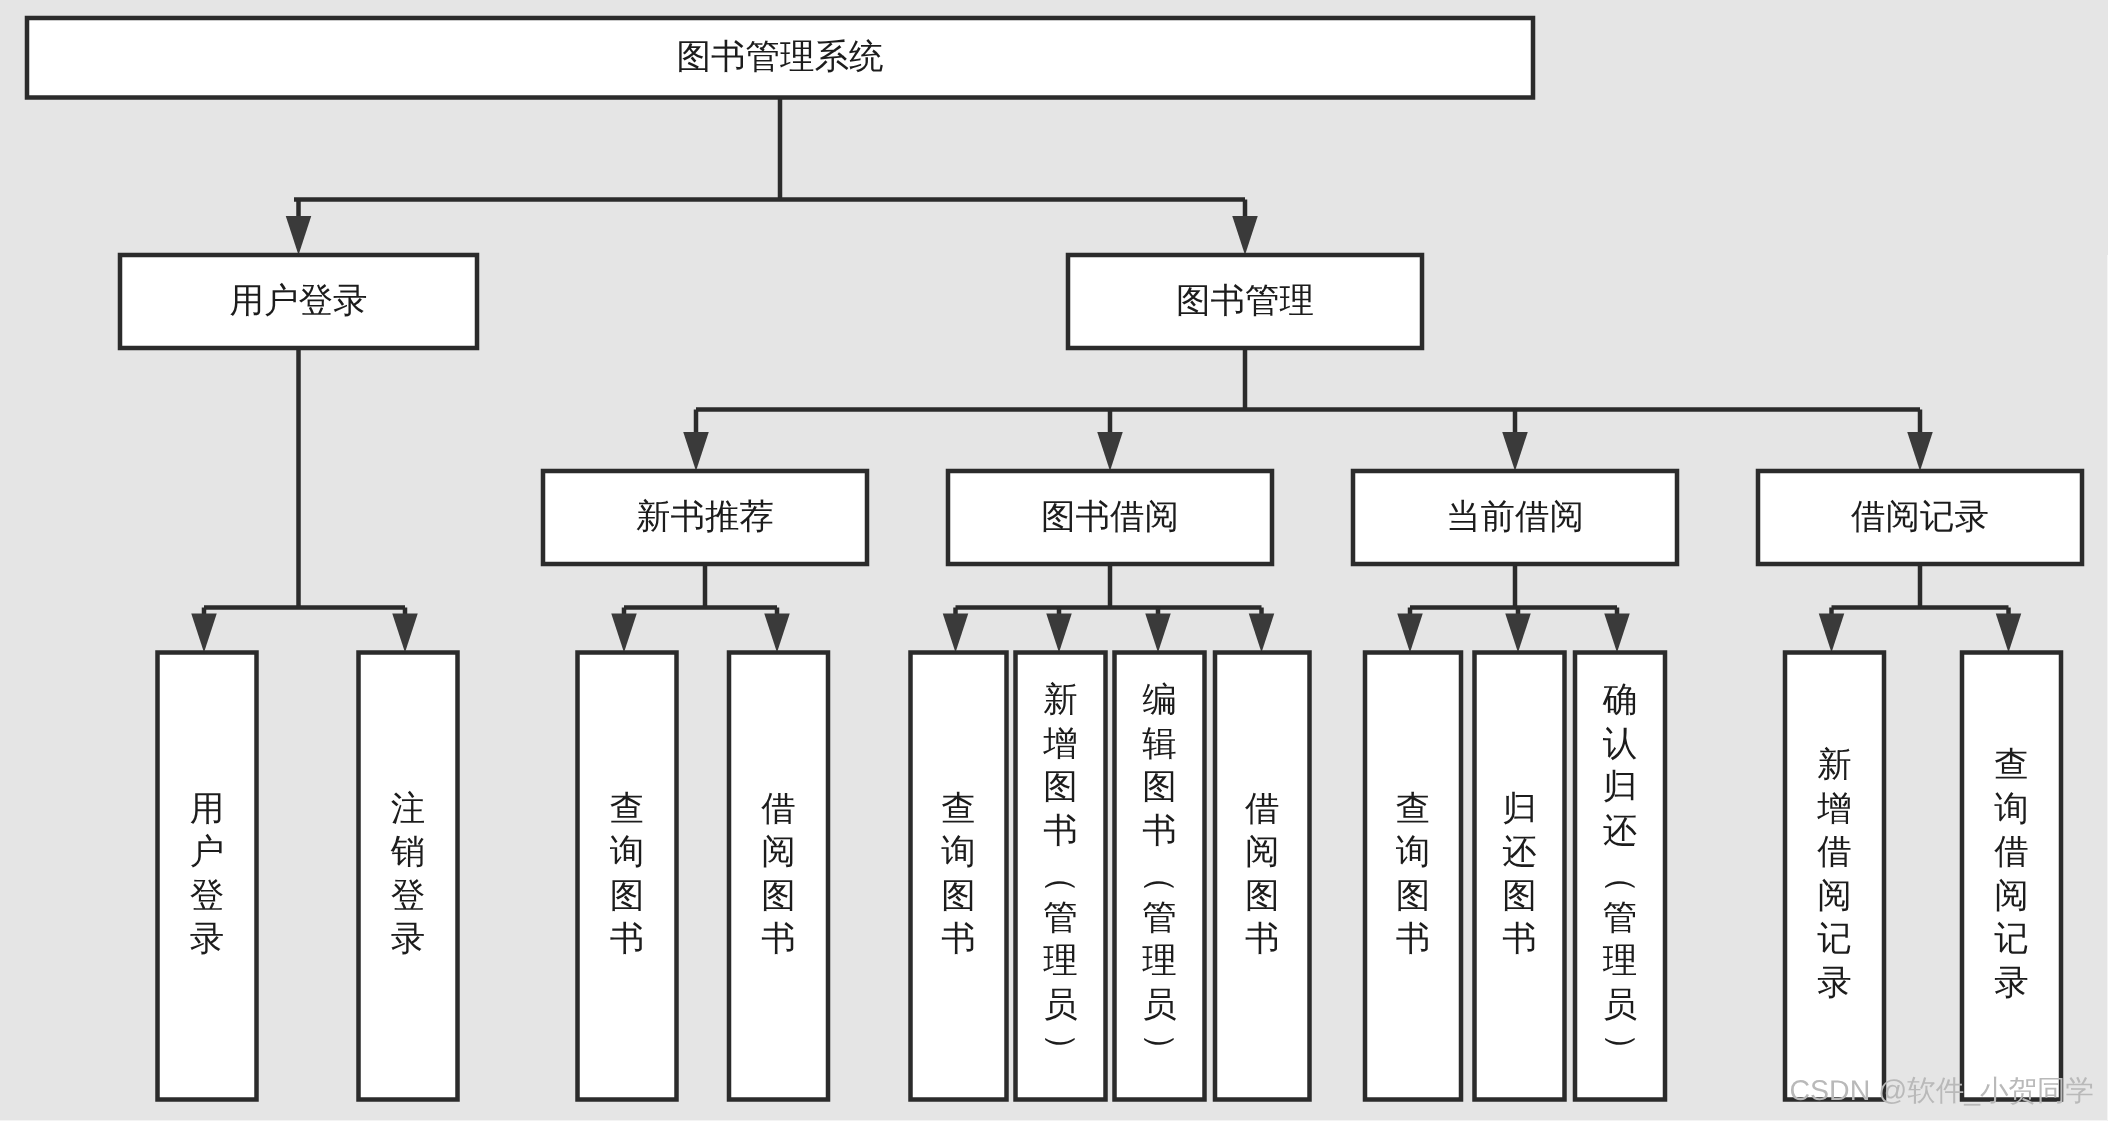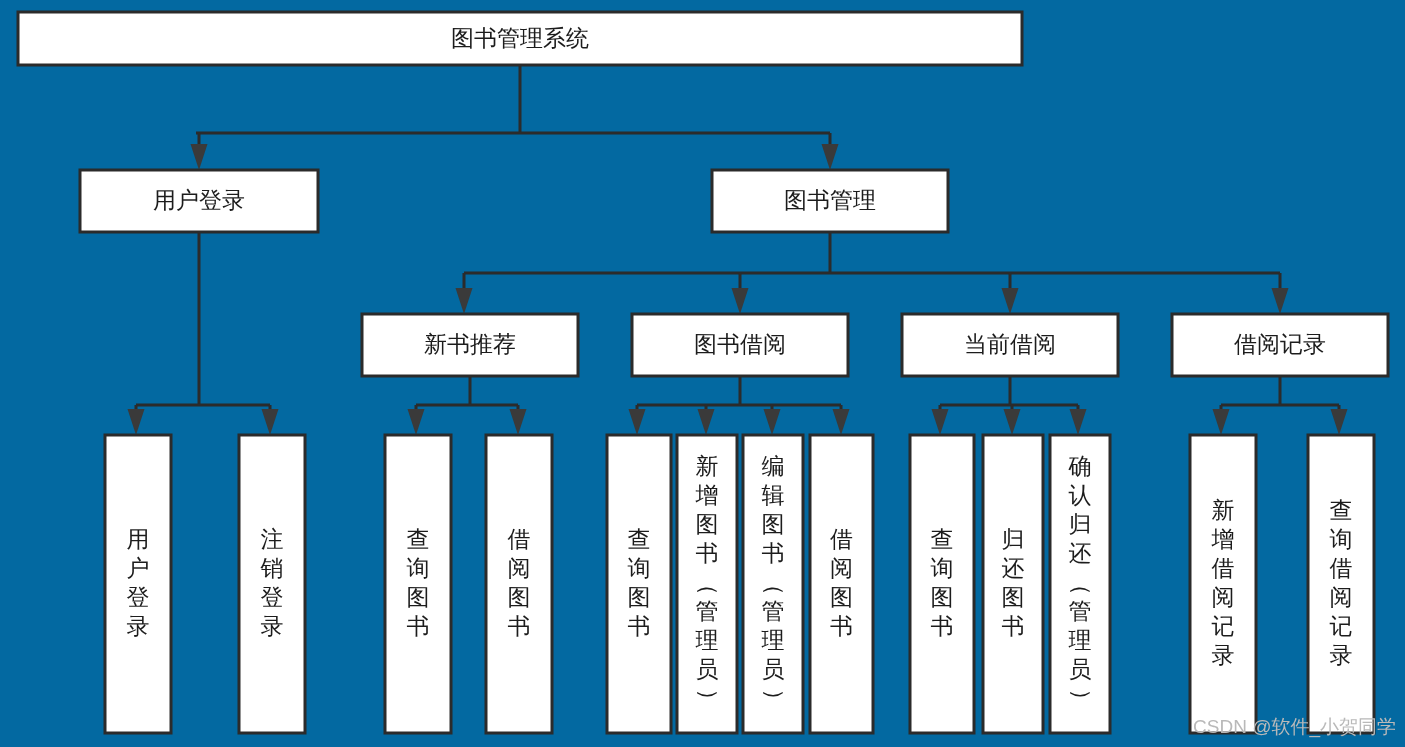--- a/index.html
+++ b/index.html
@@ -8,21 +8,21 @@
     padding: 0;
     background: #ffffff;
   }
   body {
     font-family: "Liberation Sans", "DejaVu Sans", sans-serif;
   }
   #diagram-root {
     position: relative;
     width: 1405px;
     height: 747px;
-    background: #0369a1;
+    background: #e5e5e5;
     overflow: hidden;
   }
   svg.diagram-canvas {
     position: absolute;
     top: 0;
     left: 0;
     width: 1405px;
     height: 747px;
     display: block;
   }

